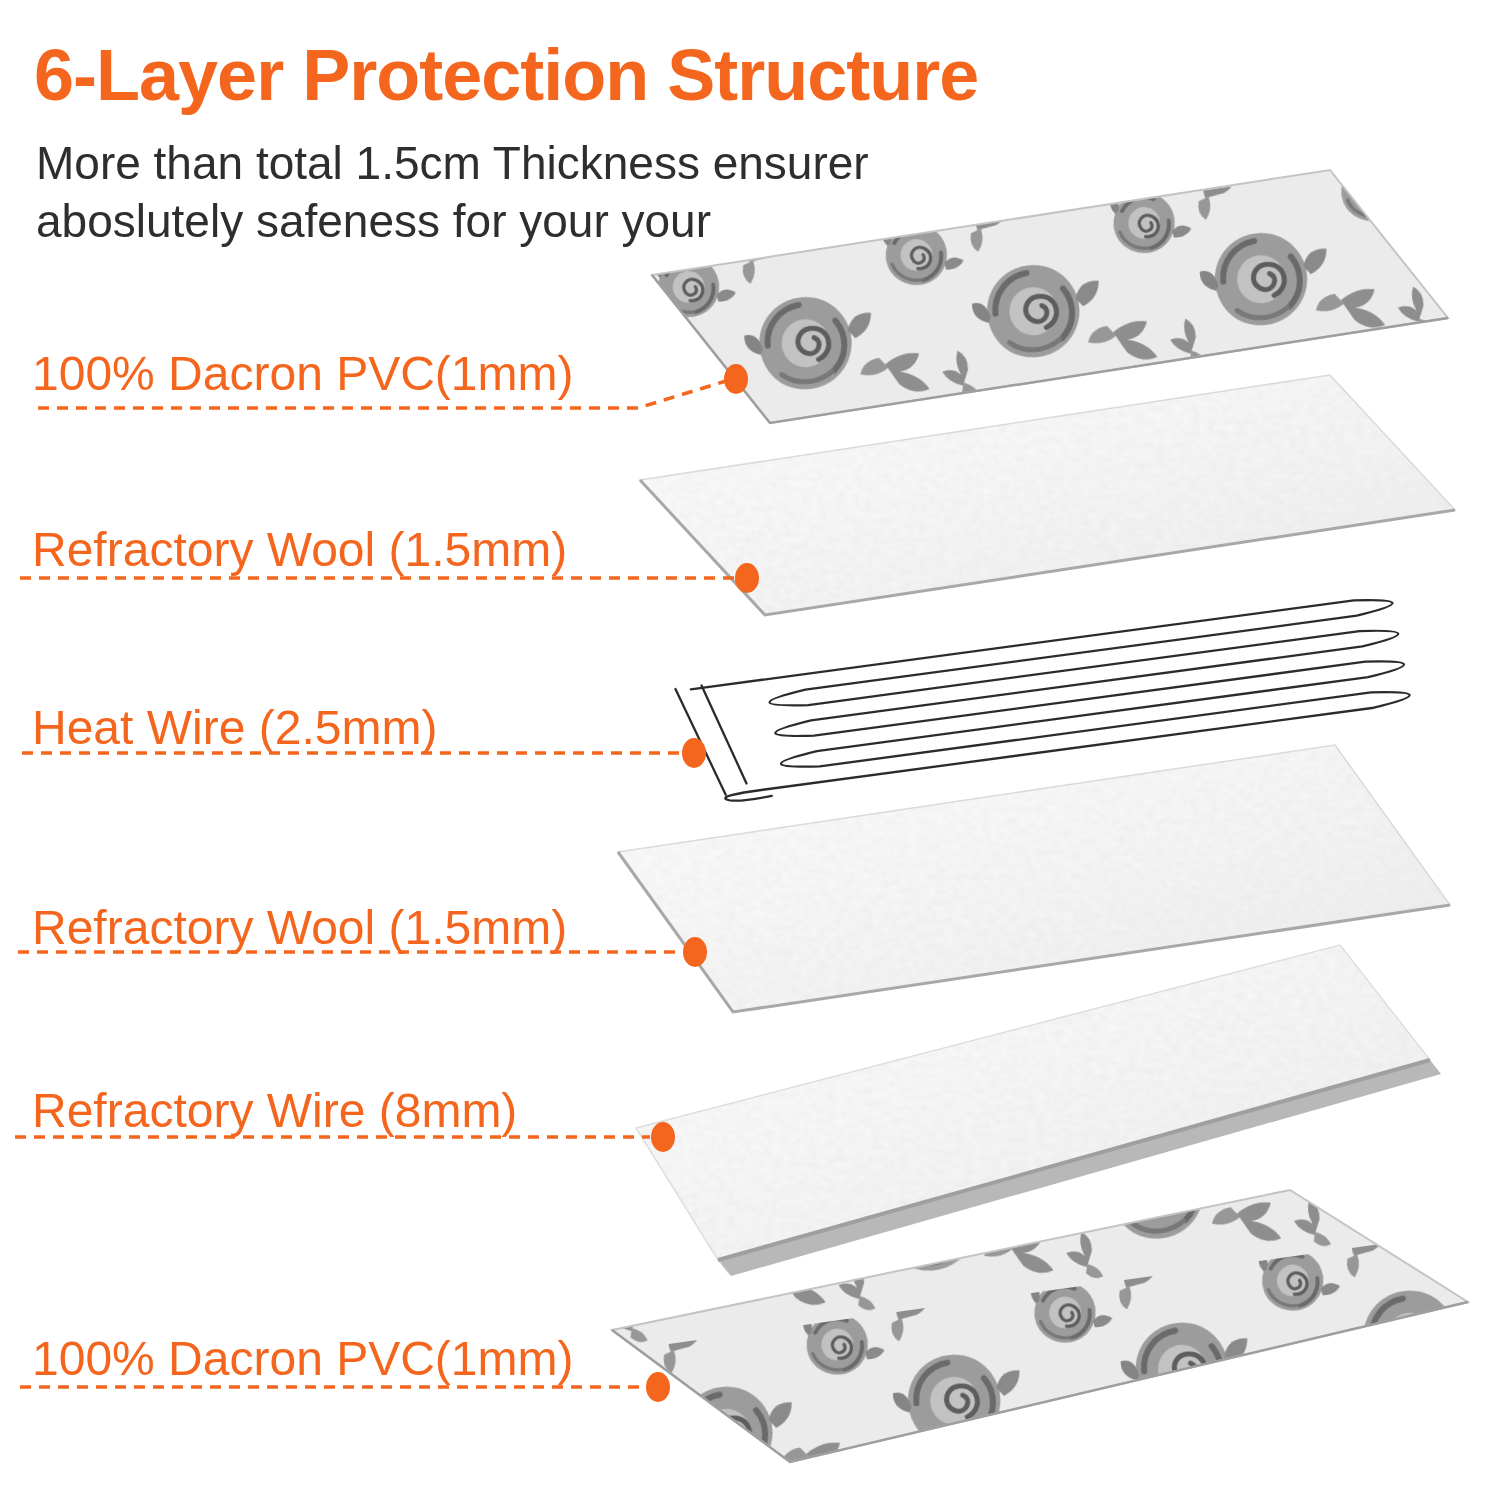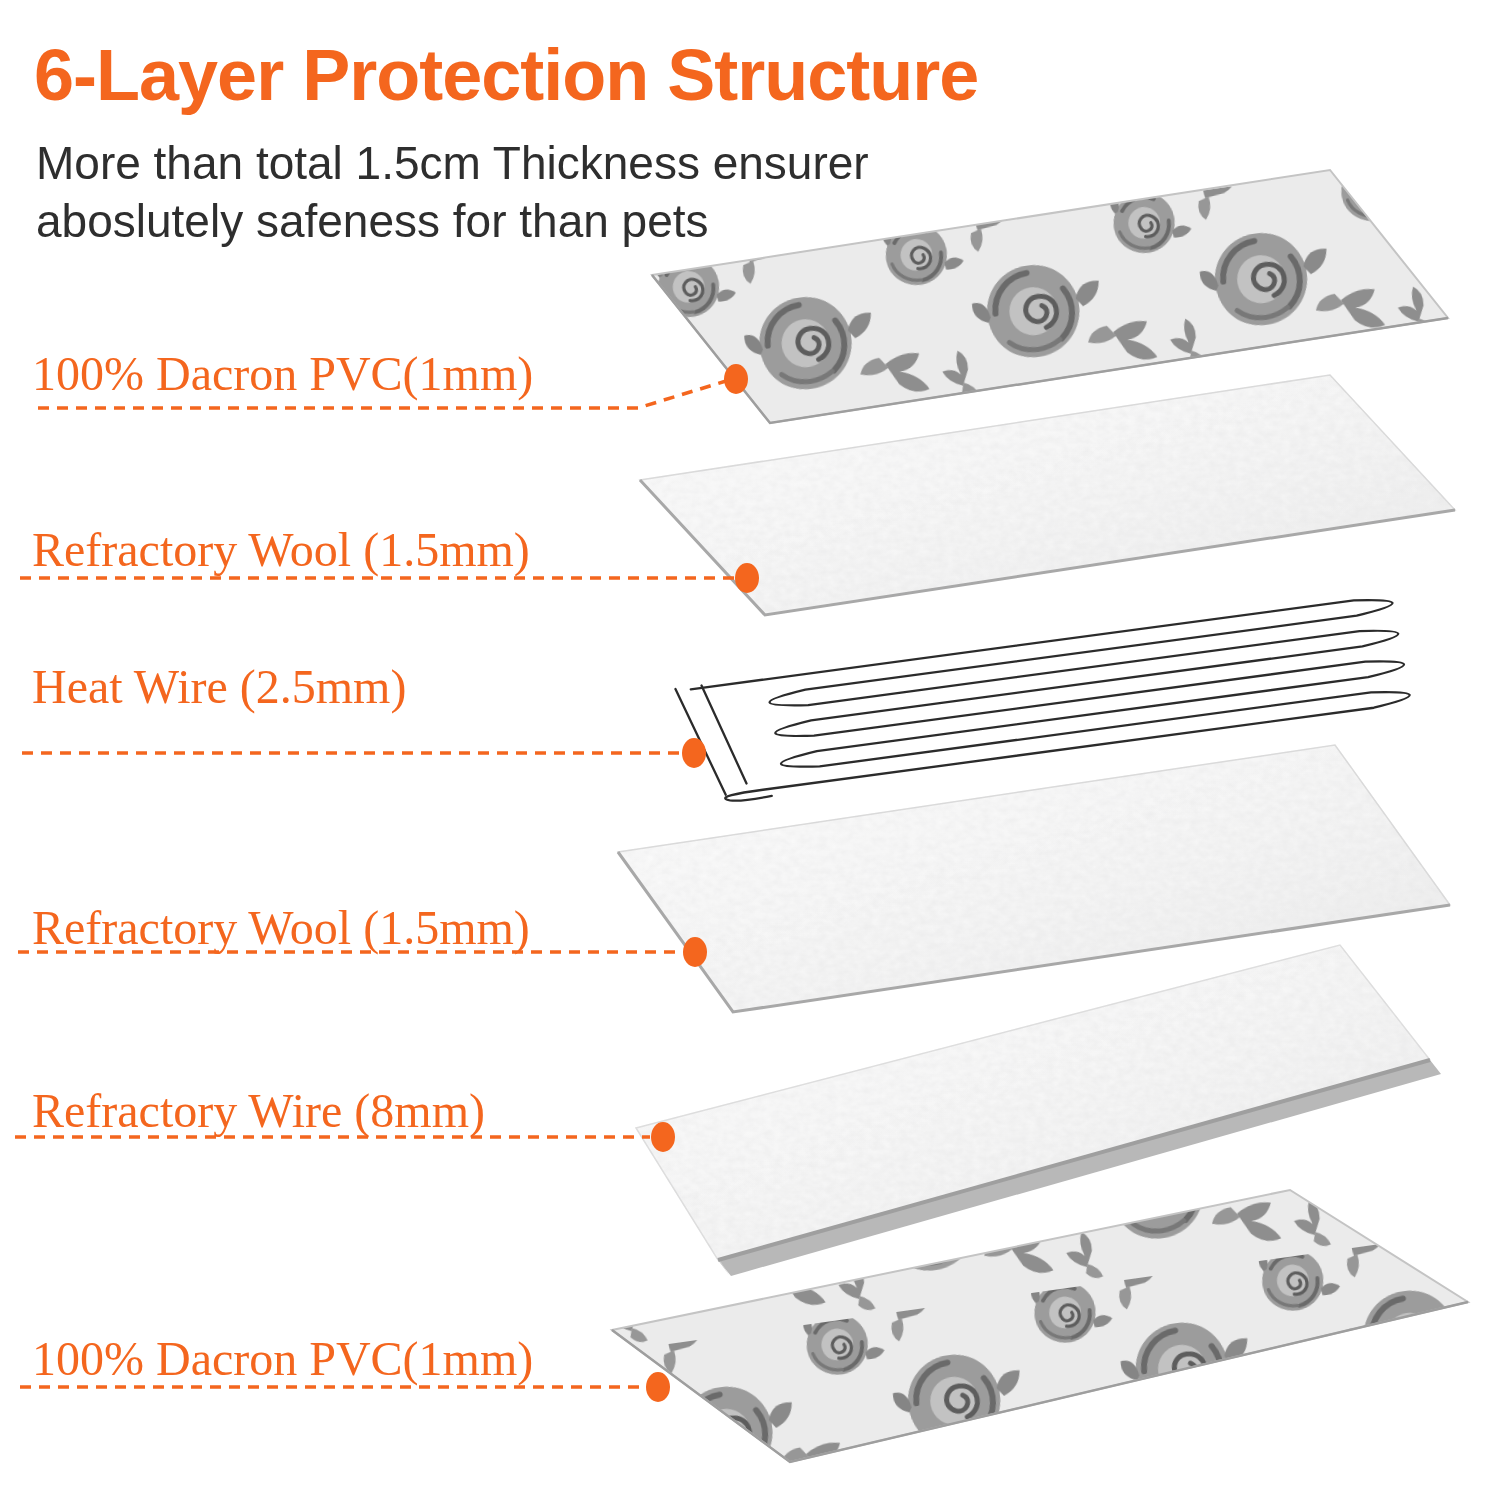--- a/index.html
+++ b/index.html
@@ -12,21 +12,21 @@
     position:absolute;left:34px;top:34px;
     font-size:72px;font-weight:bold;letter-spacing:-1px;
     color:#F4661E;white-space:nowrap;
   }
   .subtitle{
     position:absolute;left:36px;top:126px;
     font-size:46px;line-height:1.27;color:#2E2E2E;white-space:nowrap;margin-top:8px;
   }
   .layer-label{
     position:absolute;left:32px;
-    font-size:48px;color:#F4661E;white-space:nowrap;font-family:Liberation Serif, serif;
+    font-size:48px;color:#F4661E;white-space:nowrap;
   }
   svg.diagram{position:absolute;left:0;top:0;}
 </style>
 </head>
 <body>
 
 <div class="stage">
 
   <svg class="diagram" width="1500" height="1500" viewBox="0 0 1500 1500">
     <defs>
@@ -120,23 +120,23 @@
       <ellipse cx="695" cy="952" rx="12" ry="15"></ellipse>
       <ellipse cx="663" cy="1137" rx="12" ry="15"></ellipse>
       <ellipse cx="658" cy="1387" rx="12" ry="15"></ellipse>
     </g>
   </svg>
 
   <div class="page-title">6-Layer Protection Structure</div>
 
   <div class="subtitle">
     <div>More than total 1.5cm Thickness ensurer</div>
-    <div>aboslutely safeness for than pets</div>
+    <div>aboslutely safeness for your your</div>
   </div>
 
   <div class="layer-label" style="top:346px">100% Dacron PVC(1mm)</div>
   <div class="layer-label" style="top:522px">Refractory Wool (1.5mm)</div>
-  <div class="layer-label" style="top:659px">Heat Wire (2.5mm)</div>
+  <div class="layer-label" style="top:700px">Heat Wire (2.5mm)</div>
   <div class="layer-label" style="top:900px">Refractory Wool (1.5mm)</div>
   <div class="layer-label" style="top:1083px">Refractory Wire (8mm)</div>
   <div class="layer-label" style="top:1331px">100% Dacron PVC(1mm)</div>
 
 </div>
 
 </body></html>

